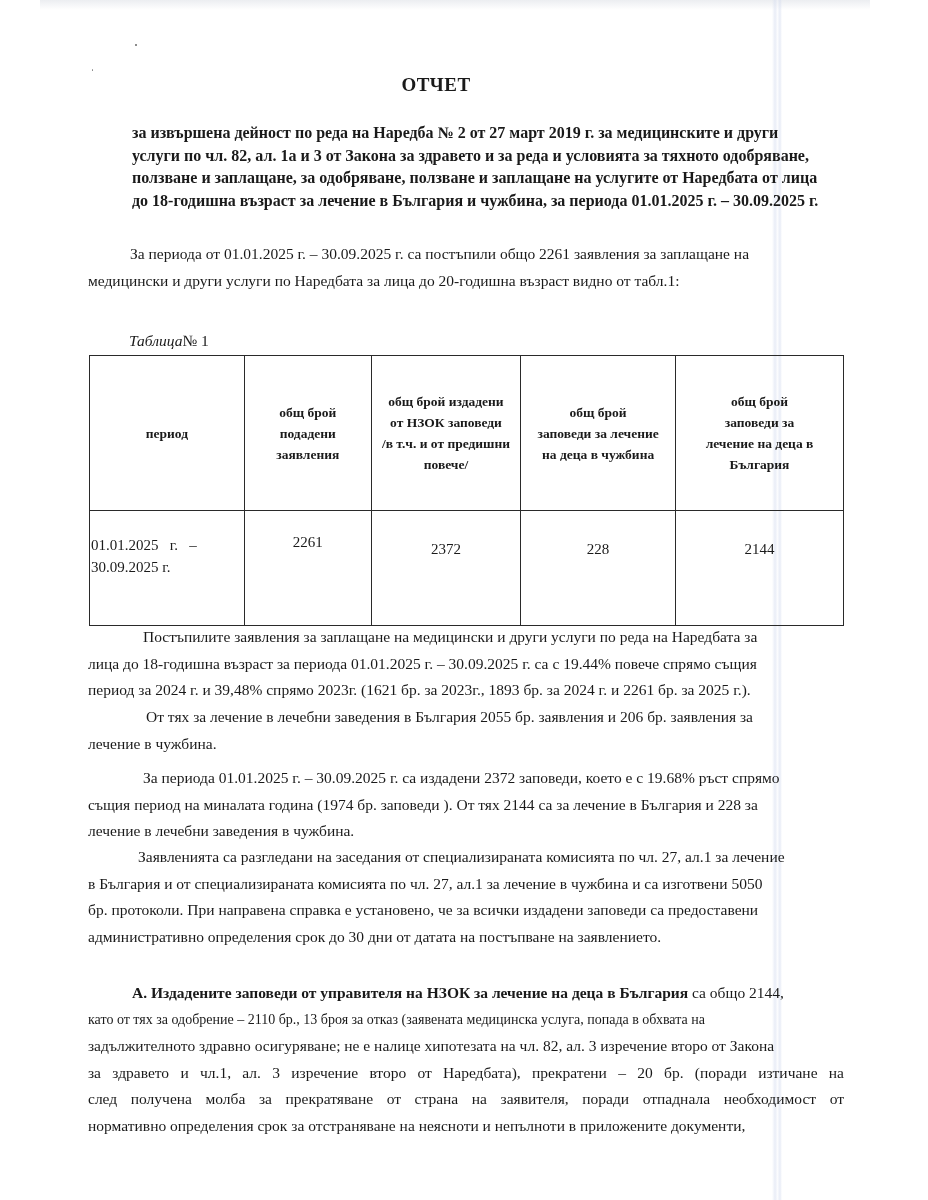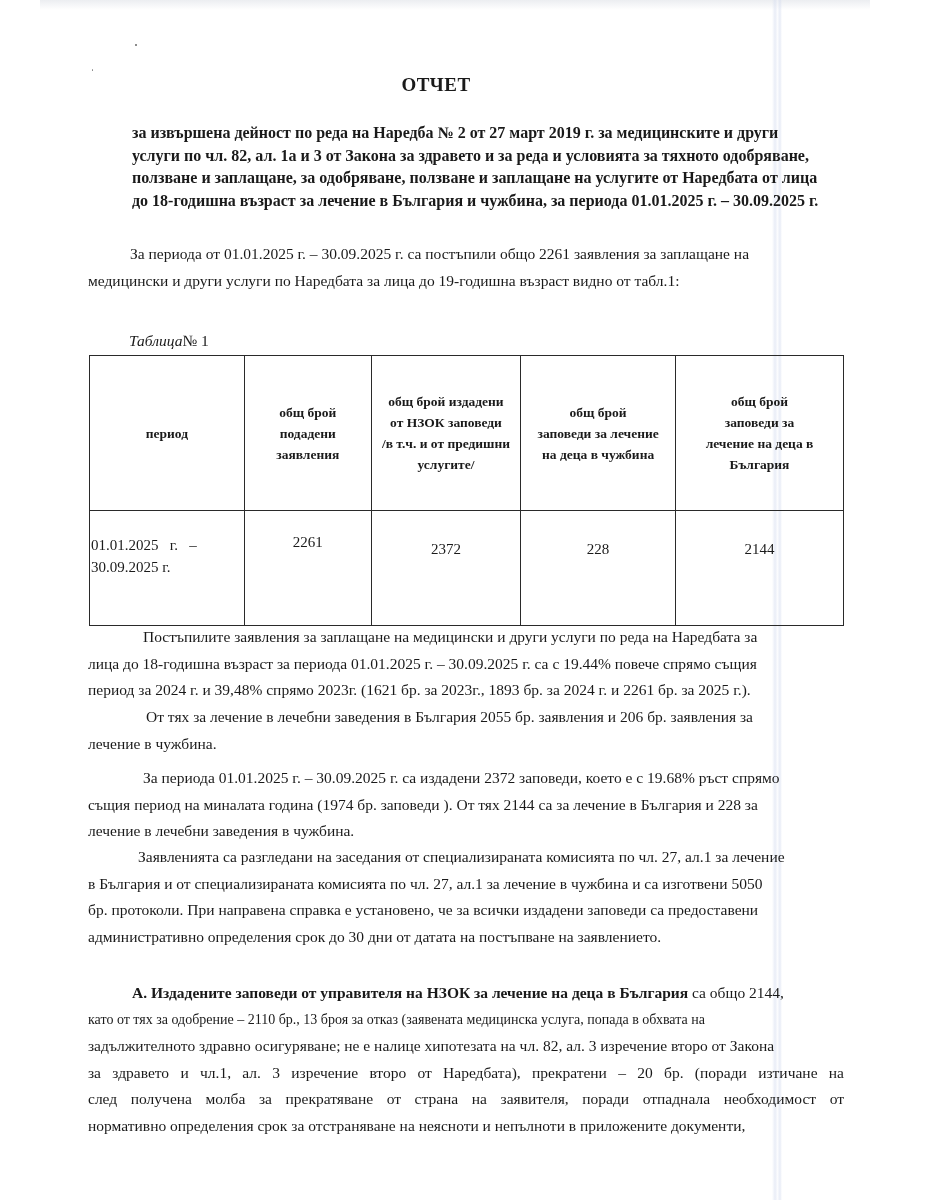--- a/index.html
+++ b/index.html
@@ -72,21 +72,21 @@
 
   <div class="subtitle">
     <span>за извършена дейност по реда на  Наредба № 2 от 27 март 2019 г. за медицинските и други</span>
     <span>услуги по чл. 82, ал. 1а и 3 от Закона за здравето и за реда и условията за тяхното одобряване,</span>
     <span>ползване и заплащане, за одобряване, ползване и заплащане на услугите от Наредбата от лица</span>
     <span>до 18-годишна възраст за лечение в България и чужбина, за периода 01.01.2025 г. – 30.09.2025 г.</span>
   </div>
 
   <div class="para" style="top:241px;">
     <span class="ln" style="padding-left:42px;">За периода от 01.01.2025 г. – 30.09.2025 г. са постъпили общо 2261 заявления за заплащане на</span>
-    <span class="ln">медицински и други услуги по Наредбата за лица до 19-годишна възраст видно от табл.1:</span>
+    <span class="ln">медицински и други услуги по Наредбата за лица до 20-годишна възраст видно от табл.1:</span>
   </div>
 
   <div class="table-caption">
     <span>Таблица</span><span class="num">№ 1</span>
   </div>
 
   <table class="t1">
     <thead>
       <tr>
         <th class="c0">
@@ -94,21 +94,21 @@
         </th>
         <th class="c1">
           <span class="hline">общ брой</span>
           <span class="hline">подадени</span>
           <span class="hline">заявления</span>
         </th>
         <th class="c2">
           <span class="hline">общ брой издадени</span>
           <span class="hline">от НЗОК заповеди</span>
           <span class="hline">/в т.ч. и от предишни</span>
-          <span class="hline">услугите/</span>
+          <span class="hline">повече/</span>
         </th>
         <th class="c3">
           <span class="hline">общ брой</span>
           <span class="hline">заповеди за лечение</span>
           <span class="hline">на деца в чужбина</span>
         </th>
         <th class="c4">
           <span class="hline">общ брой</span>
           <span class="hline">заповеди за</span>
           <span class="hline">лечение на деца в</span>

